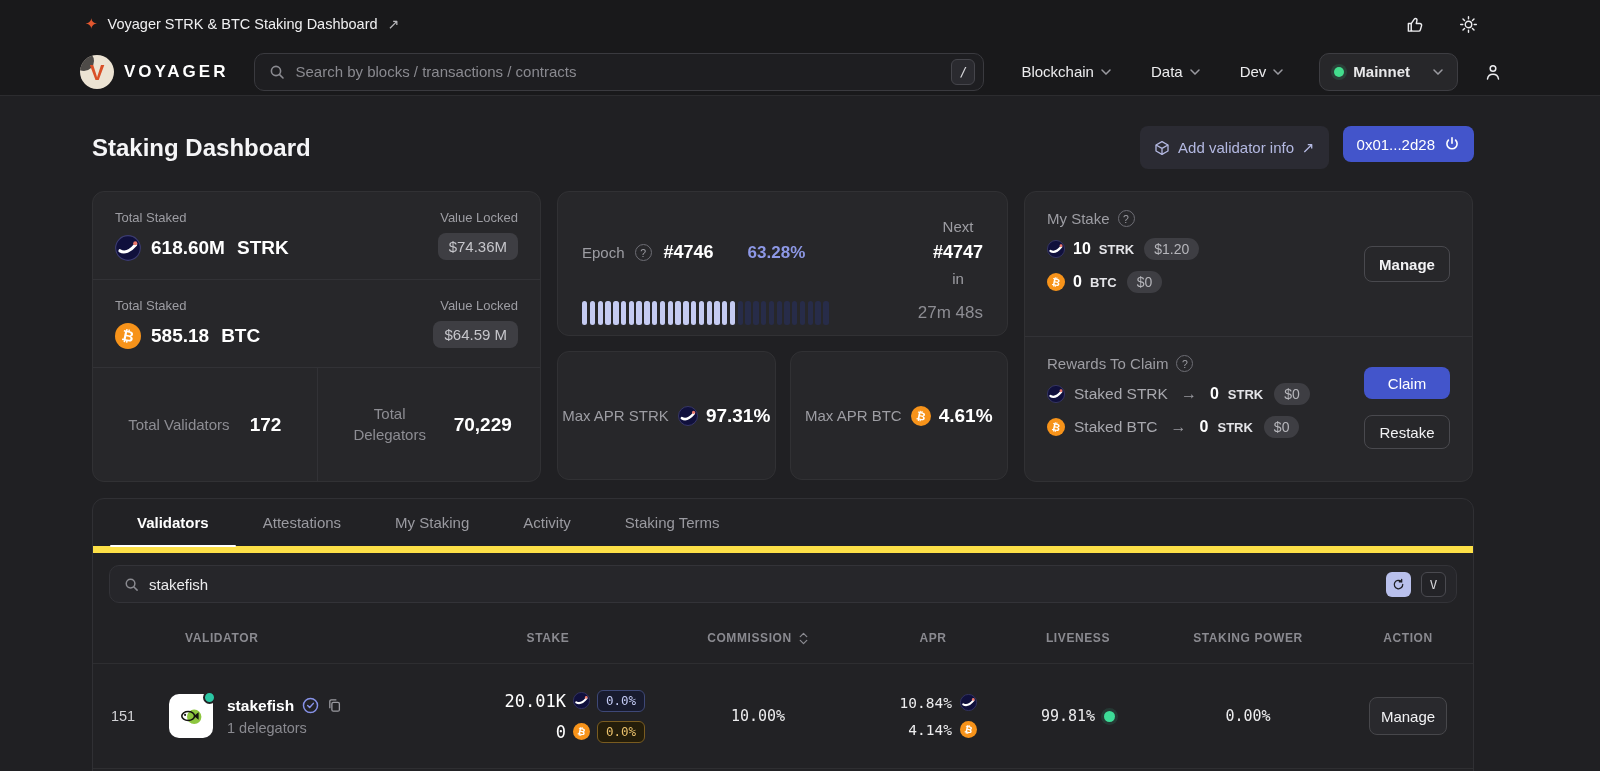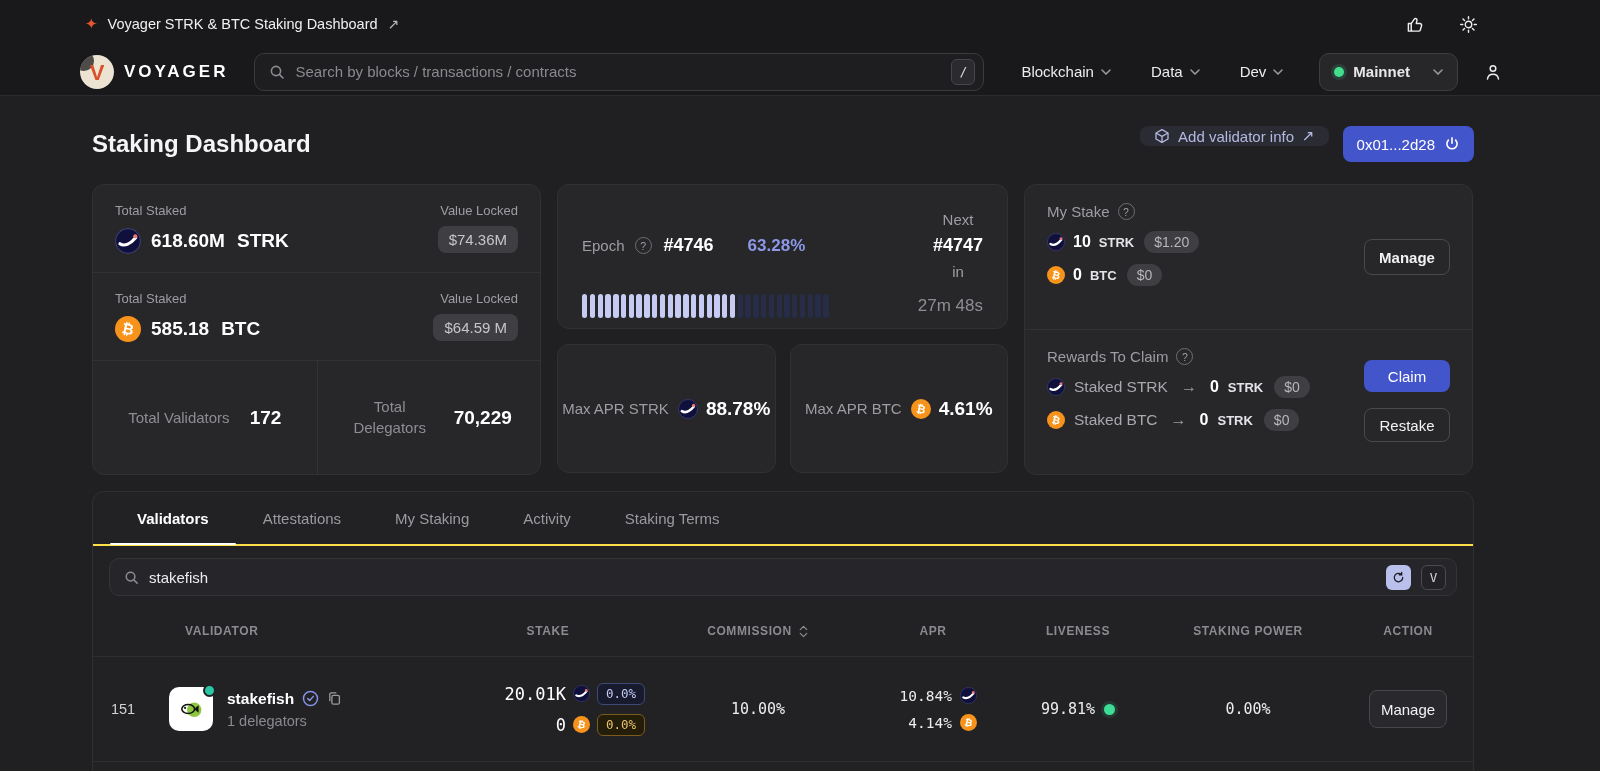--- a/index.html
+++ b/index.html
@@ -45,21 +45,21 @@
     display:flex; align-items:center; gap:9px; padding:0 14px; font-size:15px; font-weight:600; cursor:pointer; }
   .dot-green { width:10px; height:10px; border-radius:50%; background:#43de8d; box-shadow:0 0 0 3px rgba(67,222,141,.14); }
   .user-icon { margin-left:26px; color:#ededf0; cursor:pointer; }
 
   
   .main { background:#202023; border-top:1px solid #2c2c2f; min-height:676px; padding:0 126px 0 92px; }
   .page-head { padding-top:30px; display:flex; align-items:center; justify-content:space-between; }
   .page-title { font-size:24px; font-weight:bold; color:#f5f5f7; }
   .head-actions { display:flex; gap:14px; }
   .btn { border:none; cursor:pointer; font-family:inherit; display:inline-flex; align-items:center; justify-content:center; }
-  .btn-addval { height:20px; padding:0 14px; gap:8px; border-radius:8px; background:#2b2b33; color:#b4b9e2; font-size:15px; }
+  .btn-addval { height:43px; padding:0 14px; gap:8px; border-radius:8px; background:#2b2b33; color:#b4b9e2; font-size:15px; }
   .btn-wallet { height:36px; padding:0 14px; gap:9px; border-radius:8px; background:#4355cb; color:#fff; font-size:15px; }
   .btn-blue { background:#4355cb; color:#fff; }
   .btn-outline { background:transparent; border:1px solid #49494e; color:#f2f2f4; }
 
   .stats-grid { margin-top:22px; display:grid; grid-template-columns:449px 451px 449px; gap:16px; }
   .card { background:#27272a; border:1px solid #313134; border-radius:12px; }
 
   
   .tot-sec { padding:18px 22px; display:flex; justify-content:space-between; }
   .tot-sec + .tot-sec, .split-row { border-top:1px solid #323236; }
@@ -107,21 +107,21 @@
   .rc-btncol { display:flex; flex-direction:column; justify-content:center; gap:16px; }
   .btn-manage { width:86px; height:36px; border-radius:8px; font-size:15px; font-weight:600; }
   .btn-claim { width:86px; height:32px; border-radius:8px; font-size:15px; }
   .btn-restake { width:86px; height:34px; border-radius:8px; font-size:15px; }
   .rw-line { margin-top:11px; display:flex; align-items:center; gap:9px; }
   .rw-src { font-size:15.5px; color:#a8a8ae; }
   .rw-arrow { color:#9a9aa0; font-size:16px; margin:0 4px; }
 
   
   .table-card { margin-top:16px; background:#222225; border:1px solid #303034; border-radius:12px; height:330px; overflow:hidden; }
-  .tabs { height:54px; display:flex; align-items:stretch; padding-left:17px; border-bottom:2px solid #fde047; }
+  .tabs { height:54px; display:flex; align-items:stretch; padding-left:17px; border-bottom:7px solid #fde047; }
   .tab { padding:0 27px; display:flex; align-items:center; font-size:15px; color:#9a9aa0; cursor:pointer; position:relative; }
   .tab.active { color:#fff; font-weight:bold; }
   .tab.active::after { content:""; position:absolute; left:0; right:0; bottom:-1px; height:2.5px; background:#fff; border-radius:2px; }
   .vsearch-wrap { padding:12px 16px 10px; }
   .vsearch { height:38px; background:#26262a; border:1px solid #333338; border-radius:10px; display:flex; align-items:center;
     padding:0 10px 0 14px; gap:10px; }
   .vsearch input { flex:1; background:transparent; border:none; outline:none; color:#ececee; font-size:15px; font-family:inherit; }
   .sq-btn { width:25px; height:25px; border-radius:6px; display:flex; align-items:center; justify-content:center; cursor:pointer; }
   .sq-refresh { background:#b9c0ec; color:#1d1d24; }
   .sq-key { background:#232327; border:1px solid #4a4a50; color:#d4d4d8; font-size:12.5px; }
@@ -369,21 +369,21 @@
       </div>
       <div class="apr-row">
         <div class="card apr-card">
           <div class="apr-lbl">Max APR STRK</div>
           <div class="apr-val">
             <svg class="coin" width="20" height="20" viewBox="0 0 24 24">
                 <circle cx="12" cy="12" r="11.4" fill="#10103c" stroke="#3c3c72" stroke-width="1"></circle>
                 <path d="M4.6 14.6 C8.5 17 14 15 19 9" stroke="#fff" stroke-width="3" fill="none" stroke-linecap="round"></path>
                 <circle cx="18.7" cy="7.6" r="1.9" fill="#ec796b"></circle>
               </svg>
-            <span>88.78%</span>
+            <span>97.31%</span>
           </div>
         </div>
         <div class="card apr-card">
           <div class="apr-lbl">Max APR BTC</div>
           <div class="apr-val">
             <svg class="coin" width="20" height="20" viewBox="0 0 24 24">
                 <circle cx="12" cy="12" r="12" fill="#f7931a"></circle>
                 <text x="12" y="16.8" font-size="13.5" font-weight="bold" fill="#fff" text-anchor="middle" font-family="DejaVu Sans, sans-serif" transform="rotate(12 12 12)">₿</text>
               </svg>
             <span>4.61%</span>

